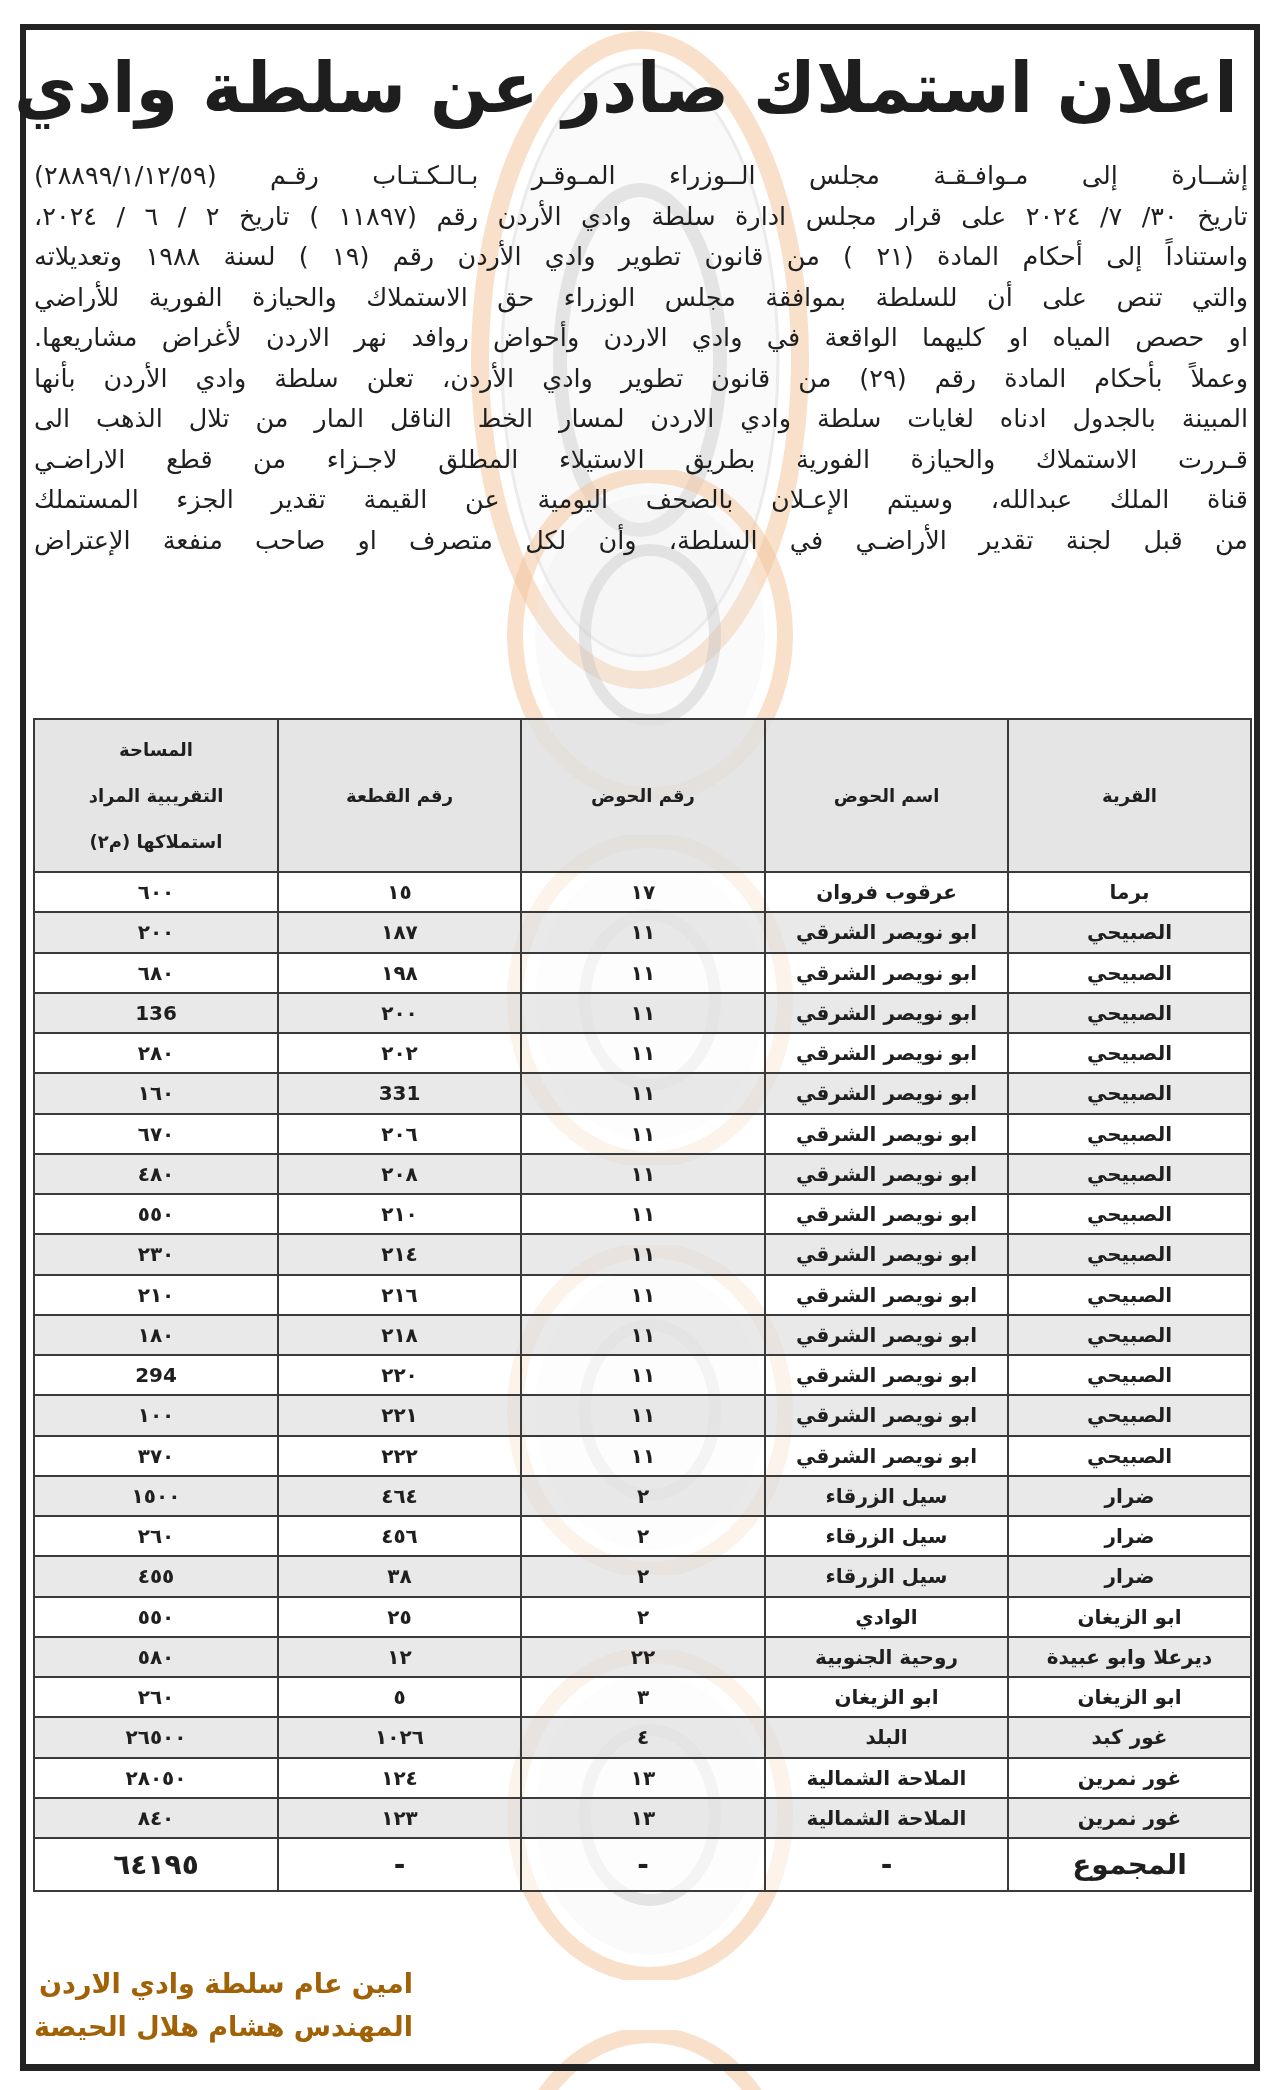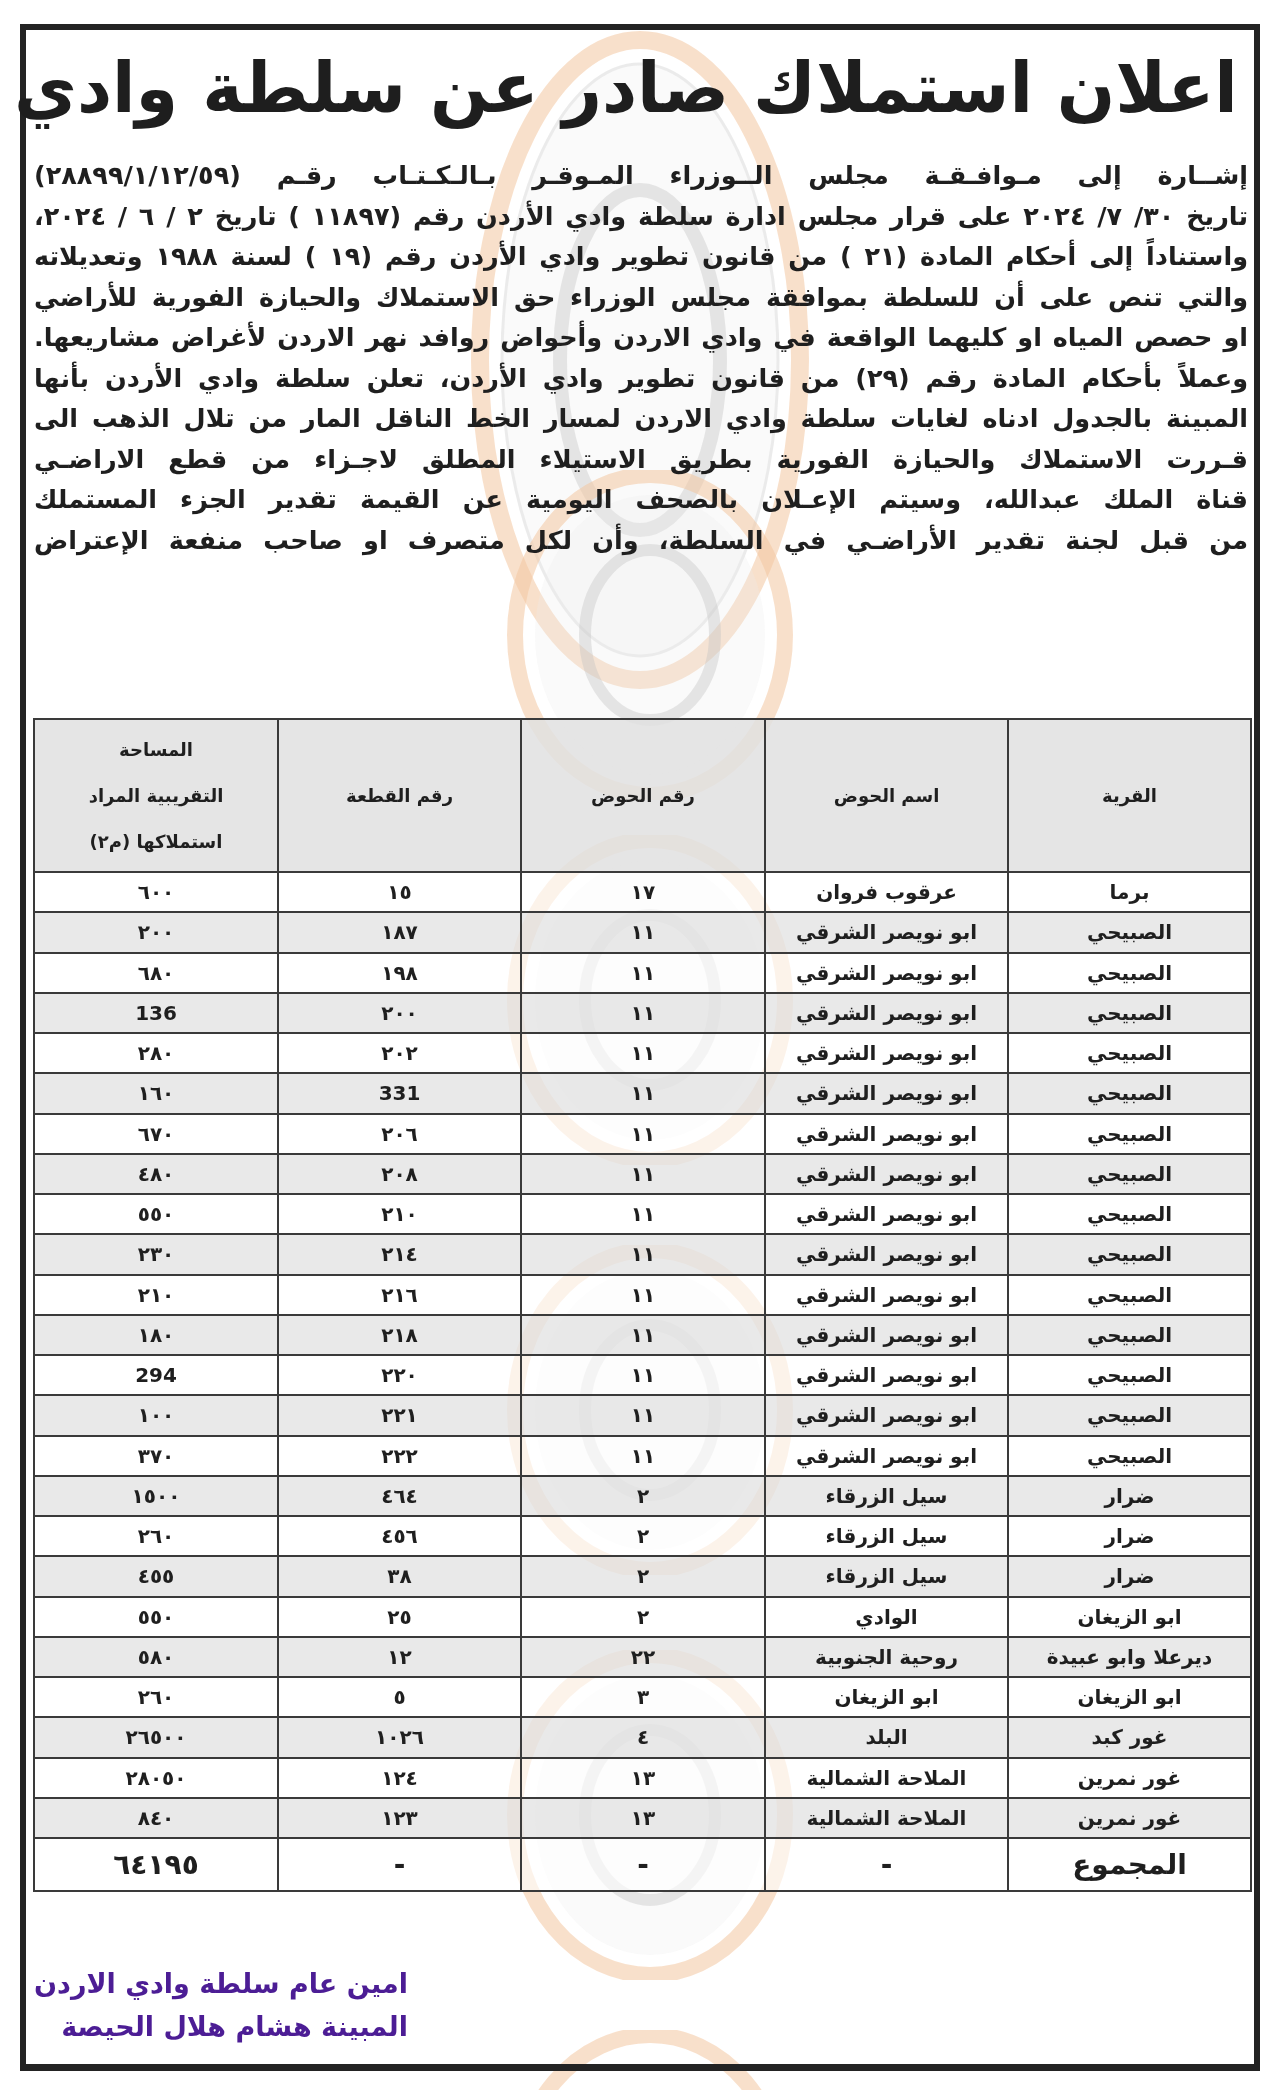--- a/index.html
+++ b/index.html
@@ -7,37 +7,37 @@
          font-family: "DejaVu Sans", sans-serif; color: #1a1a1a; }
   .frame { position: absolute; left: 20px; top: 24px; width: 1240px; height: 2047px;
            box-sizing: border-box; border: 6px solid #232323; border-bottom-width: 7px; background: transparent; }
   .watermarks { position: absolute; left: 0; top: 0; width: 1282px; height: 2090px; pointer-events: none; z-index: 0; }
   .wm { position: absolute; opacity: 0.55; }
   .content { position: absolute; left: 0; top: 0; width: 1282px; height: 2090px; z-index: 1; }
   .title { position: absolute; left: 34px; top: 38px; width: 1216px; height: 100px;
            direction: rtl; text-align: center; font-weight: bold; font-size: 70px; line-height: 100px;
            letter-spacing: 0px; color: #1e1e1e; white-space: nowrap; transform: scaleX(0.98); }
   .para { position: absolute; left: 34px; top: 155px; width: 1214px; direction: rtl; }
-  .para .line { display: block; height: 40.5px; line-height: 40.5px; font-size: 25.5px; font-weight: bold;
+  .para .line { display: block; height: 40.5px; line-height: 40.5px; font-size: 25.5px; font-weight: normal;
                 text-align: justify; text-align-last: justify; white-space: nowrap; overflow: hidden; color: #1f1f1f; }
   .para .line.last { text-align-last: justify; }
 
   table.grid { position: absolute; left: 33px; top: 718px; width: 1217px; border-collapse: collapse;
                direction: rtl; table-layout: fixed; }
   table.grid td, table.grid th { border: 2px solid #3a3a3a; text-align: center; vertical-align: middle;
                padding: 0; font-weight: bold; color: #1f1f1f; }
   table.grid th { background: rgba(224,224,224,0.85); height: 151px; font-size: 18px; line-height: 46px; margin-top: 24px; }
   table.grid td { height: 38.25px; font-size: 20px; }
   table.grid tr.odd td { background: rgba(255,255,255,0.6); }
   table.grid tr.even td { background: rgba(228,228,228,0.8); }
   table.grid td.num { font-size: 20px; }
   table.grid tr.total td { height: 51px; font-size: 28px; background: rgba(255,255,255,0.6); }
   .signature { position: absolute; left: 34px; top: 1962px; direction: rtl; text-align: right;
                font-weight: bold; font-size: 27px; }
-  .signature .sig-line { display: block; height: 43px; line-height: 43px; white-space: nowrap; color: #4c1d95; }
+  .signature .sig-line { display: block; height: 43px; line-height: 43px; white-space: nowrap; color: #a16207; }
 </style>
 </head>
 <body>
 
 <div class="watermarks">
   <svg class="wm" style="left:470px;top:30px" width="340" height="660" viewBox="0 0 340 660">
     <ellipse cx="170" cy="330" rx="160" ry="320" fill="none" stroke="#f4c8a2" stroke-width="18"></ellipse>
     <ellipse cx="170" cy="330" rx="138" ry="296" fill="rgba(235,235,235,0.5)" stroke="#dcdcdc" stroke-width="3"></ellipse>
     <ellipse cx="170" cy="330" rx="80" ry="170" fill="none" stroke="#cfcfcf" stroke-width="14"></ellipse>
   </svg>
@@ -282,15 +282,15 @@
         <td>-</td>
         <td>-</td>
         <td>-</td>
         <td>٦٤١٩٥</td>
       </tr>
     </tfoot>
   </table>
 
   <div class="signature">
     <span class="sig-line">امين عام سلطة وادي الاردن</span>
-    <span class="sig-line">المبينة هشام هلال الحيصة</span>
+    <span class="sig-line">المهندس هشام هلال الحيصة</span>
   </div>
 </div>
 
 </body></html>

